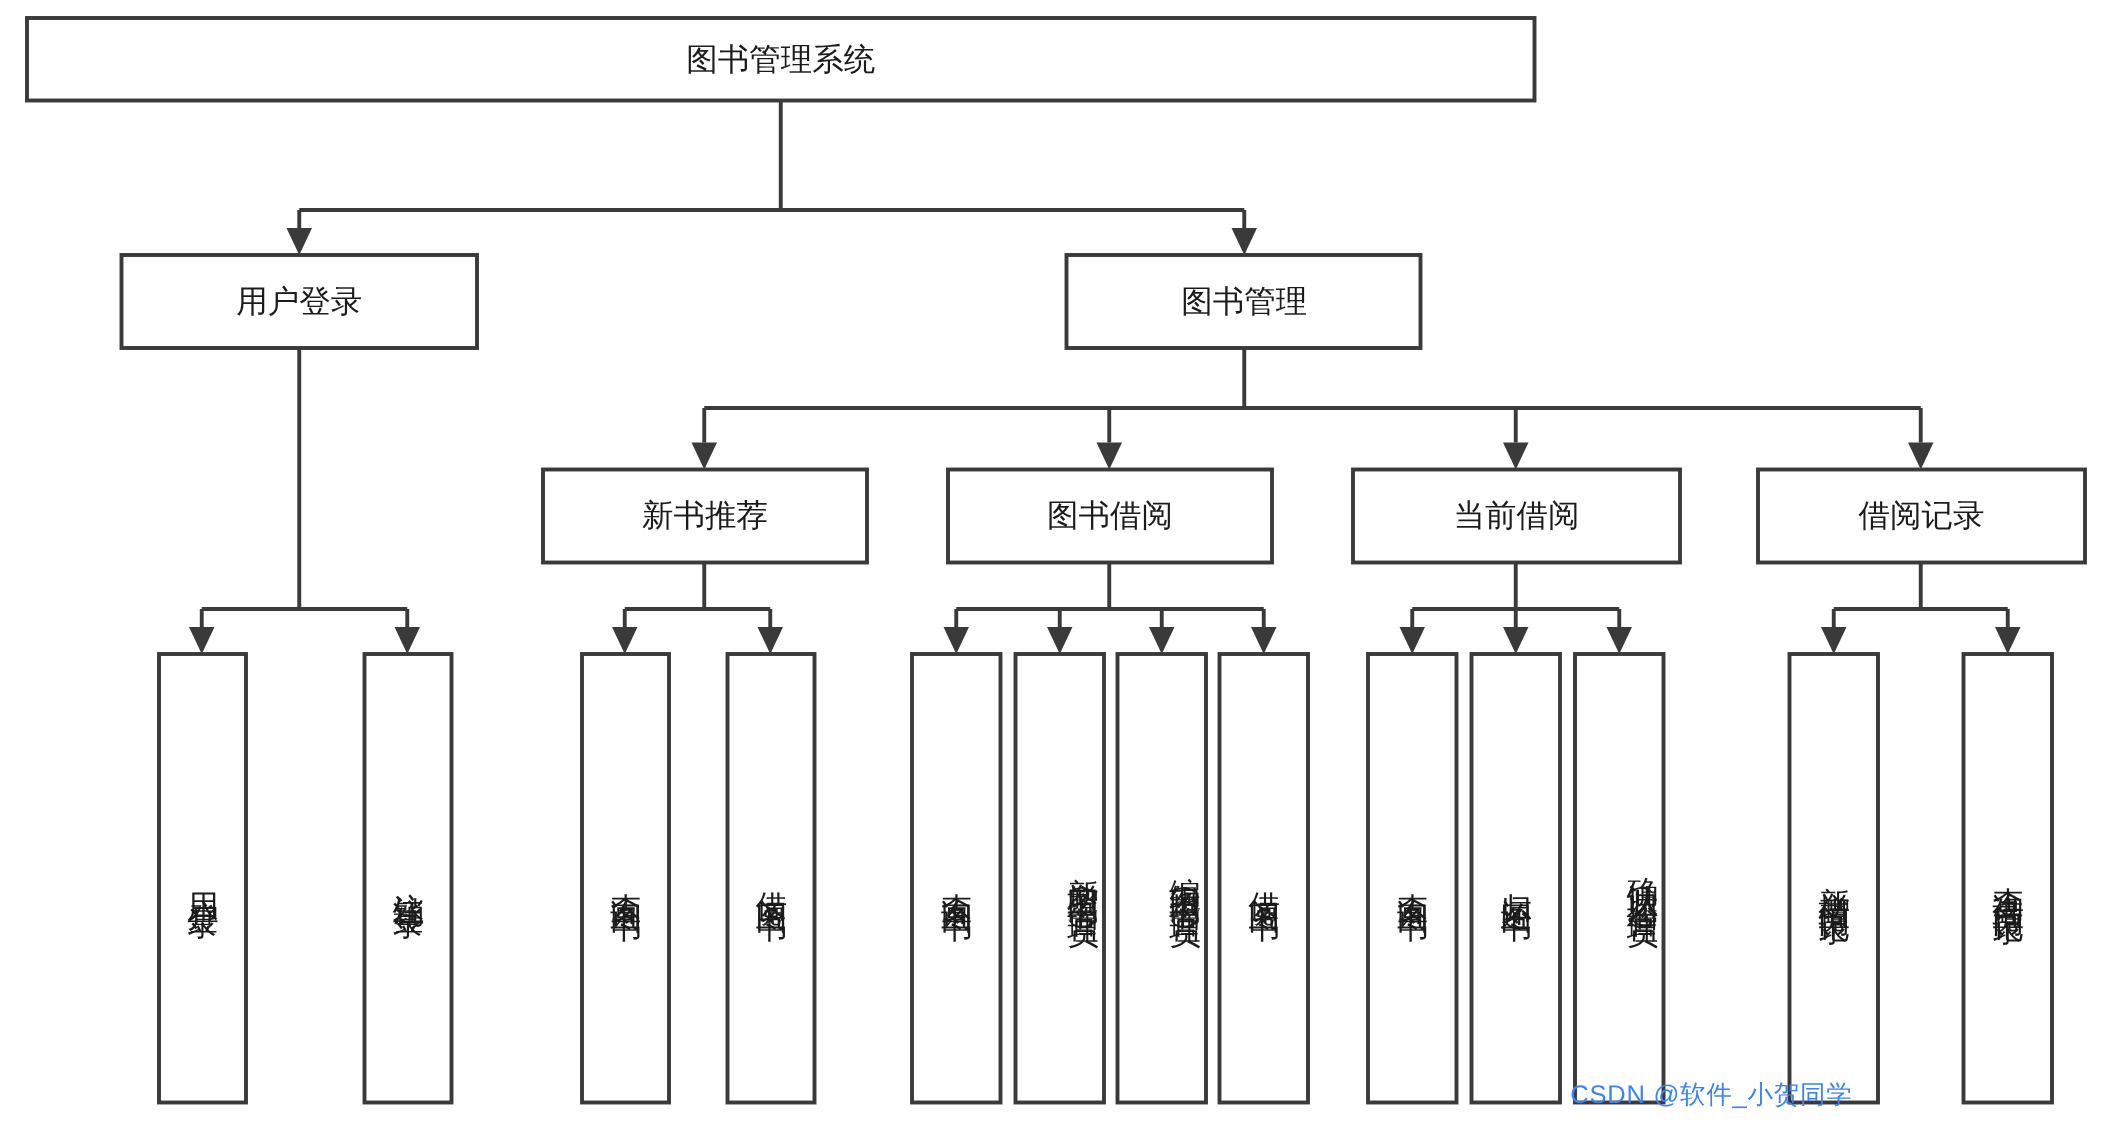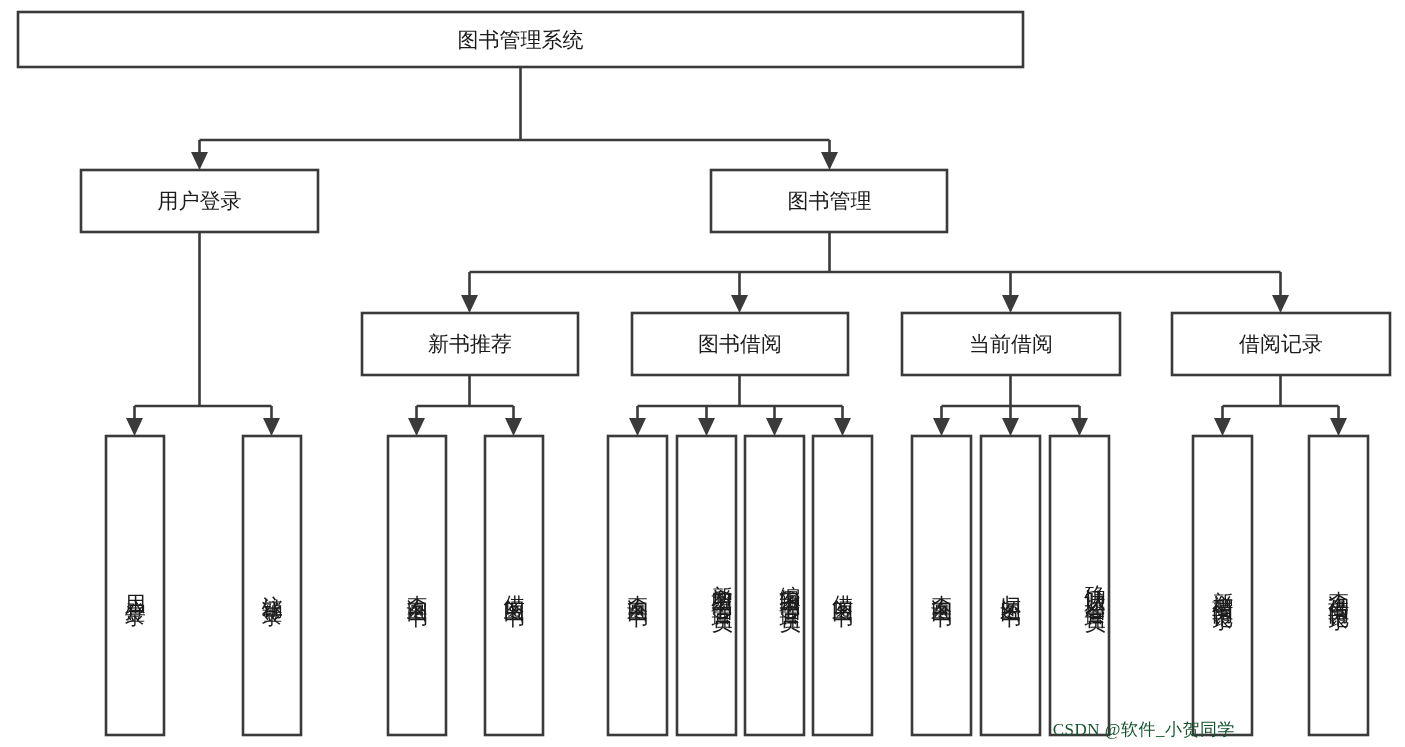--- a/index.html
+++ b/index.html
@@ -60,23 +60,23 @@
     letter-spacing: 4px;
     color: #1b1b1b;
     white-space: nowrap;
     text-align: center;
     pointer-events: none;
   }
   .watermark {
     position: absolute;
     right: 10px;
     bottom: 6px;
-    font-family: Liberation Serif, serif;
+    font-family: Liberation Sans, sans-serif;
     font-size: 17px;
-    color: #14532d;
+    color: #3b82f6;
     white-space: nowrap;
     letter-spacing: 0.5px;
   }
 </style>
 </head>
 <body>
 
 <div id="diagram-root">
 
   <svg class="diagram-canvas" viewBox="0 0 1405 747" xmlns="http://www.w3.org/2000/svg">

